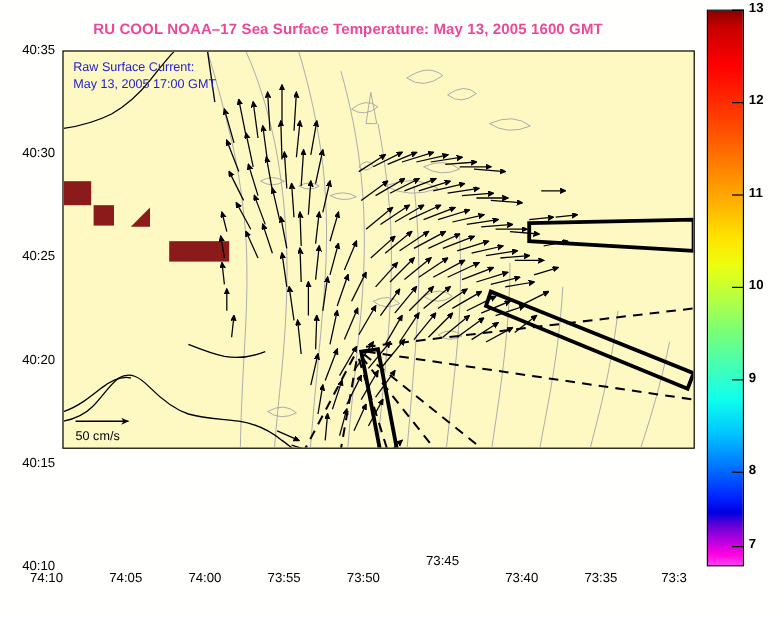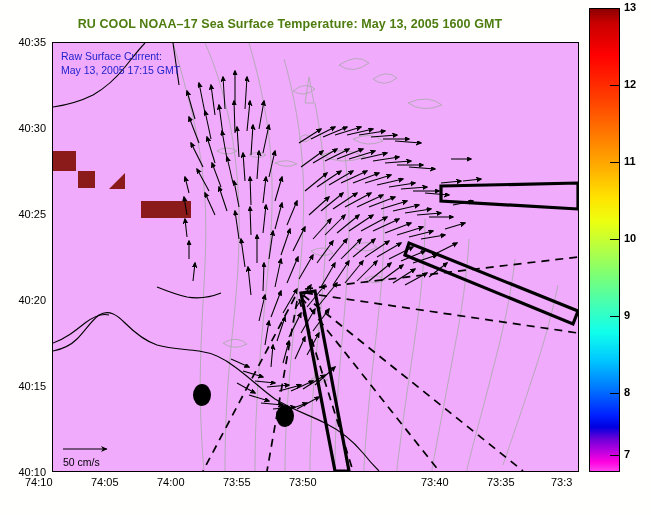--- a/index.html
+++ b/index.html
@@ -1,22 +1,22 @@
 <!DOCTYPE html>
 <html><head>
 <meta charset="utf-8">
 <style>
   html,body{margin:0;padding:0;background:#ffffff;}
   body{width:651px;height:515px;position:relative;overflow:hidden;
        font-family:"Liberation Sans",sans-serif;}
   #fig{position:absolute;left:0;top:0;width:651px;height:515px;background:#fffffe;}
   .title{position:absolute;left:0;top:17px;width:580px;text-align:center;
-         color:#4d7c0f;font-size:12.5px;font-weight:bold;letter-spacing:.1px;}
-  .plotbox{position:absolute;left:52px;top:42px;width:527px;height:430px;
-           background:#f0abfc;border:1px solid #000;box-sizing:border-box;overflow:hidden;}
+         color:#ec4899;font-size:12.5px;font-weight:bold;letter-spacing:.1px;}
+  .plotbox{position:absolute;left:52px;top:42px;width:527px;height:332px;
+           background:#fef9c3;border:1px solid #000;box-sizing:border-box;overflow:hidden;}
   .annot{position:absolute;left:8px;top:6px;color:#2222cc;font-size:10.5px;
          line-height:14px;white-space:nowrap;z-index:12;}
   .ylab{position:absolute;left:-6px;top:180px;width:160px;text-align:center;
         transform:rotate(-90deg);transform-origin:center;font-size:11px;color:#000;}
   .xlab{position:absolute;left:52px;top:492px;width:527px;text-align:center;
         font-size:11px;color:#000;}
   .ytick{position:absolute;width:46px;text-align:right;font-size:11px;color:#000;}
   .xtick{position:absolute;width:54px;text-align:left;font-size:11px;color:#000;}
   .cbar{position:absolute;left:589px;top:8px;width:31px;height:464px;
         border:1px solid #000;box-sizing:border-box;
@@ -56,21 +56,21 @@
   <div class="xtick" style="left:355px;top:462px;">73:45</div>
   <div class="xtick" style="left:421px;top:476px;">73:40</div>
   <div class="xtick" style="left:487px;top:476px;">73:35</div>
   <div class="xtick" style="left:551px;top:476px;">73:3</div>
 
 
   <div class="plotbox">
 
     <div class="annot">
       <div>Raw Surface Current:</div>
-      <div>May 13, 2005 17:15 GMT</div>
+      <div>May 13, 2005 17:00 GMT</div>
     </div>
 
     <svg width="525" height="428" viewBox="0 0 525 428">
 
       <g stroke="#a8a8a8" fill="none" stroke-width="0.8">
         <path d="M120,0 C128,26 134,50 140,74 C146,100 150,128 152,156 C154,190 152,226 150,260 C148,300 146,340 148,380 C149,404 150,416 151,428"></path>
         <path d="M152,0 C162,22 170,48 176,76 C182,106 185,136 186,166 C187,206 184,246 180,284 C176,324 172,366 172,428"></path>
         <path d="M196,0 C205,30 212,62 216,94 C220,130 220,166 217,202 C214,244 209,286 206,326 C203,366 202,400 202,428"></path>
         <path d="M231,16 C239,44 245,74 248,104 C252,142 251,180 248,216 C244,258 239,300 236,340 C233,378 232,406 232,428"></path>
         <path d="M262,60 C268,92 272,124 273,156 C274,196 271,236 267,274 C263,314 259,354 258,390 C257,406 257,420 257,428"></path>

